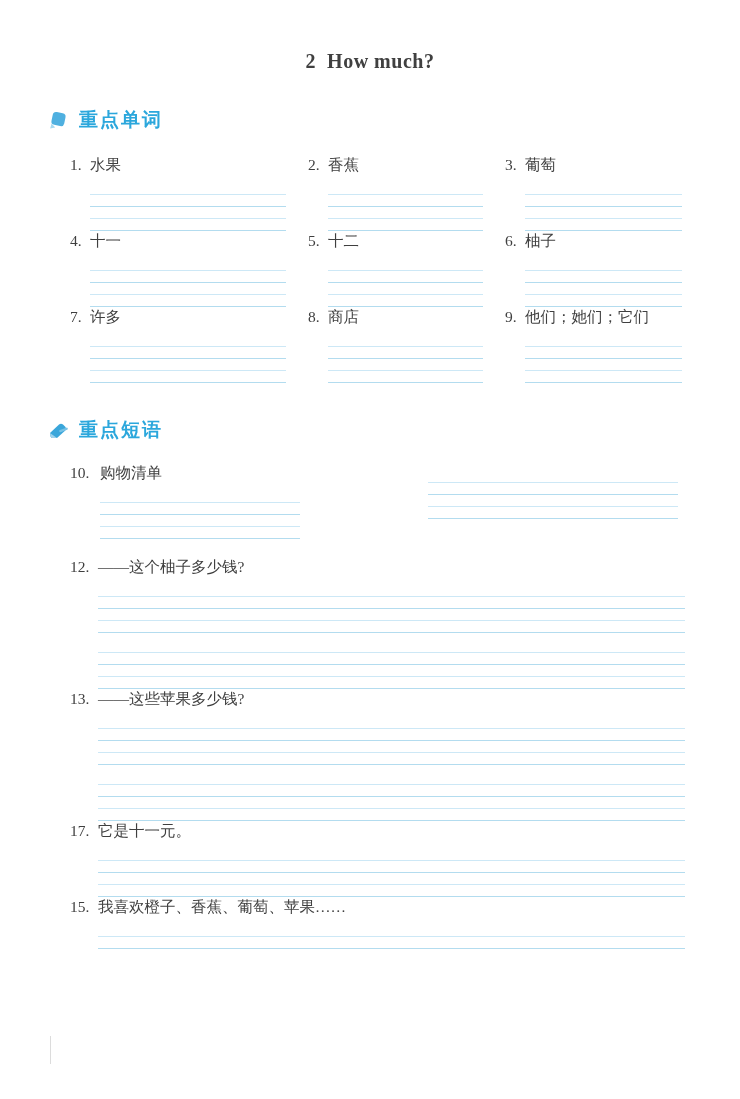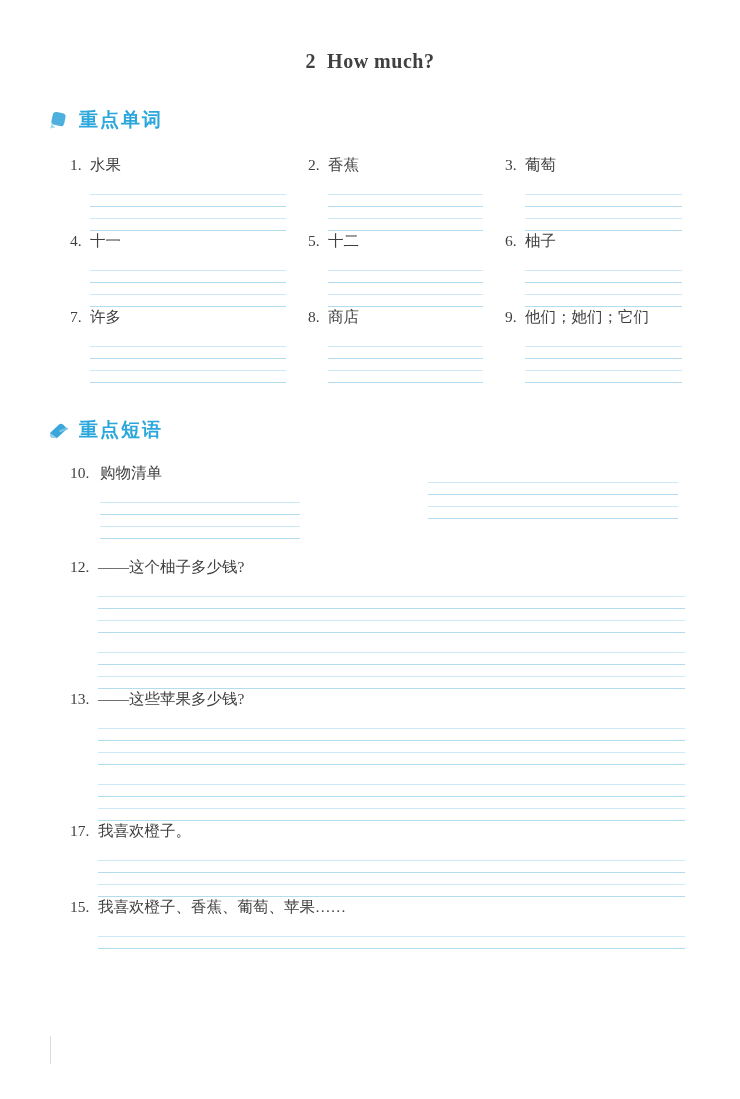--- a/index.html
+++ b/index.html
@@ -244,21 +244,21 @@
       </div>
       <div class="sent-block answer">
         <div class="lines">
             <i class="wline"></i>
             <i class="wline"></i>
             <i class="wline"></i>
             <i class="wline"></i>
           </div>
       </div>
       <div class="sent-block">
-        <div class="item-label"><span class="num">17.</span><span>我喜欢橙子。</span></div>
+        <div class="item-label"><span class="num">17.</span><span>它是十一元。</span></div>
         <div class="lines">
             <i class="wline"></i>
             <i class="wline"></i>
             <i class="wline"></i>
             <i class="wline"></i>
           </div>
       </div>
       <div class="sent-block">
         <div class="item-label"><span class="num">15.</span><span>我喜欢橙子、香蕉、葡萄、苹果……</span></div>
         <div class="lines">

